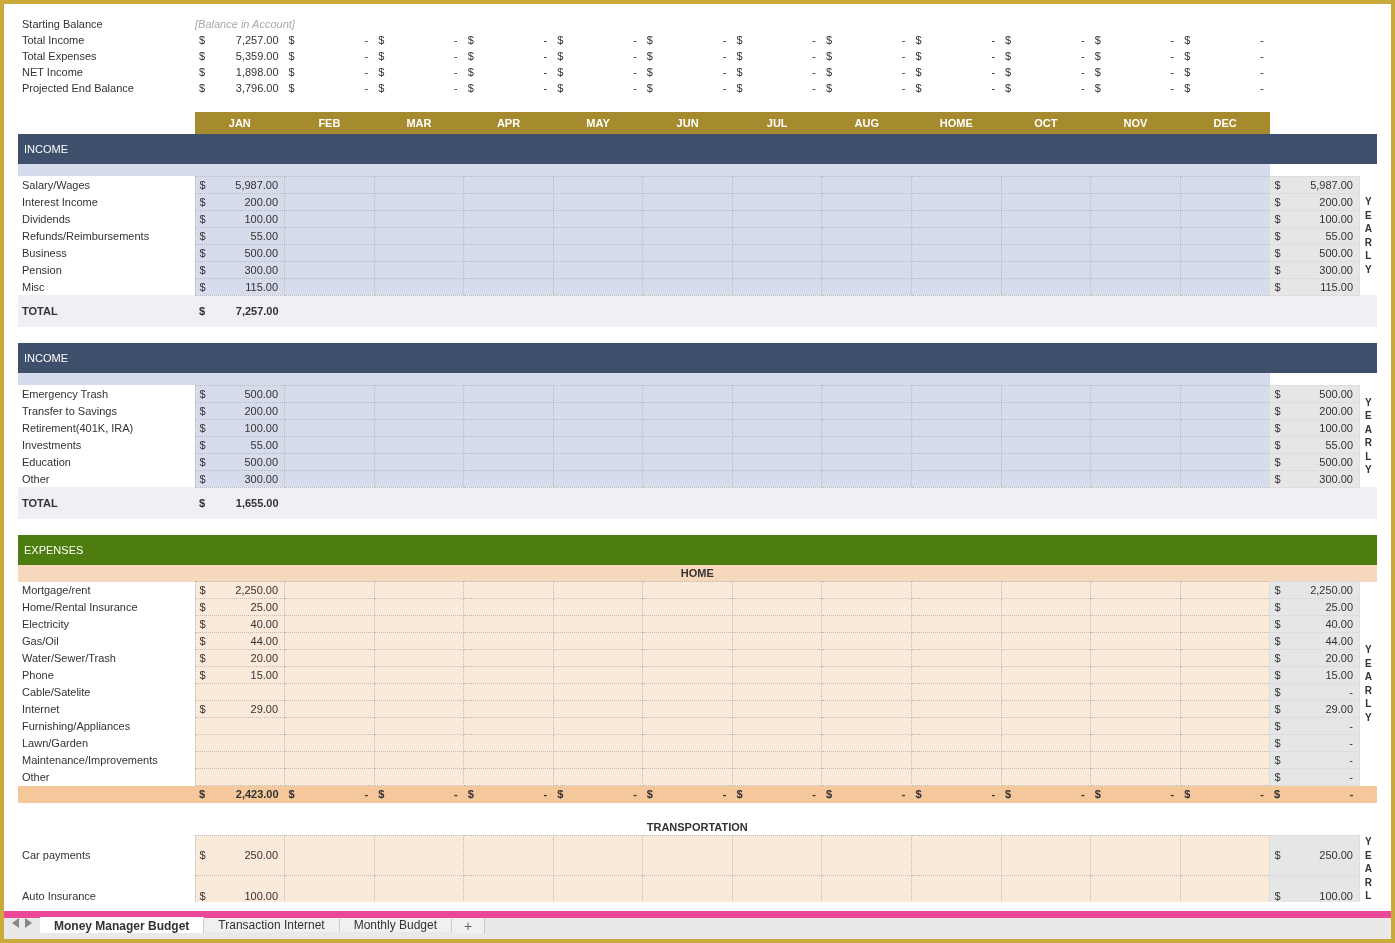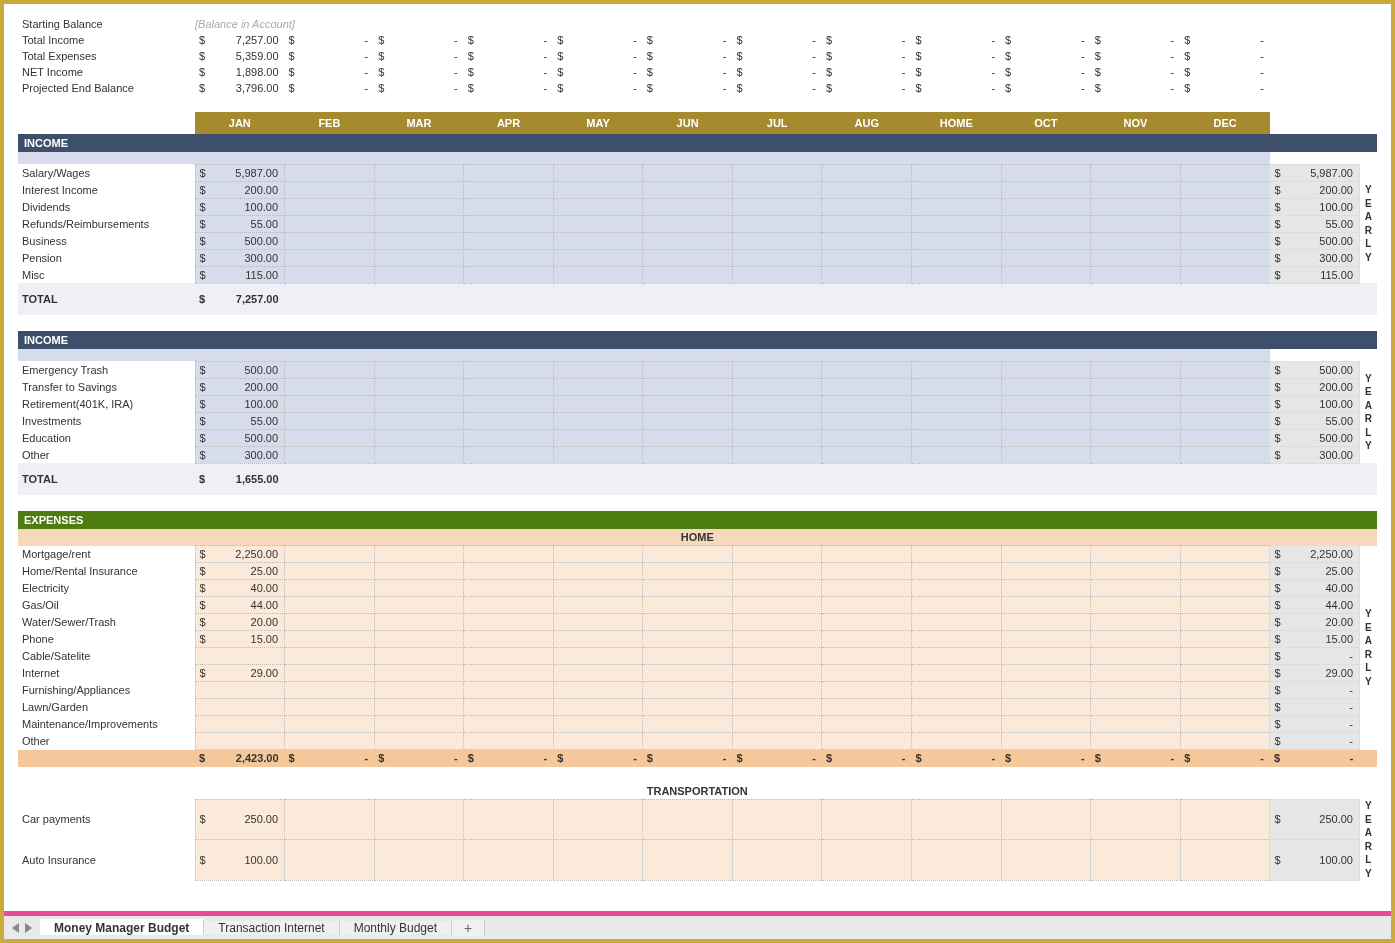--- a/index.html
+++ b/index.html
@@ -96,24 +96,24 @@
     font-weight: bold;
     text-align: center;
     height: 22px;
     font-size: 11px;
     border-right: 1px solid #fff0;
   }
   .month-header td.blank { background: transparent; }
 
   .band {
     color: #fff;
-    font-weight: bold;
+    font-weight: normal;
     font-size: 11px;
     padding: 3px 6px;
-    height: 18px;
+    height: 30px;
   }
   .band.income, .band.savings { background: #3d4f6b; }
   .band.expenses { background: #4d7c0f; }
 
   .sub-band td {
     font-weight: bold;
     font-size: 11px;
     padding: 2px 4px;
     text-align: center;
   }
@@ -164,23 +164,23 @@
     line-height: 1.35;
     vertical-align: middle;
     padding: 0;
   }
 
   .tabbar {
     position: absolute;
     left: 0; right: 0; bottom: 0;
     height: 28px;
     background: #e9e9e9;
-    border-top: 5px solid #ec4899;
+    border-top: 7px solid #ec4899;
     display: flex;
-    align-items: center;
+    align-items: flex-start;
     font-size: 12px;
   }
   .tab-nav {
     display: flex;
     align-items: center;
     padding: 0 8px;
     gap: 6px;
   }
   .tab-nav .tri {
     width: 0; height: 0;

